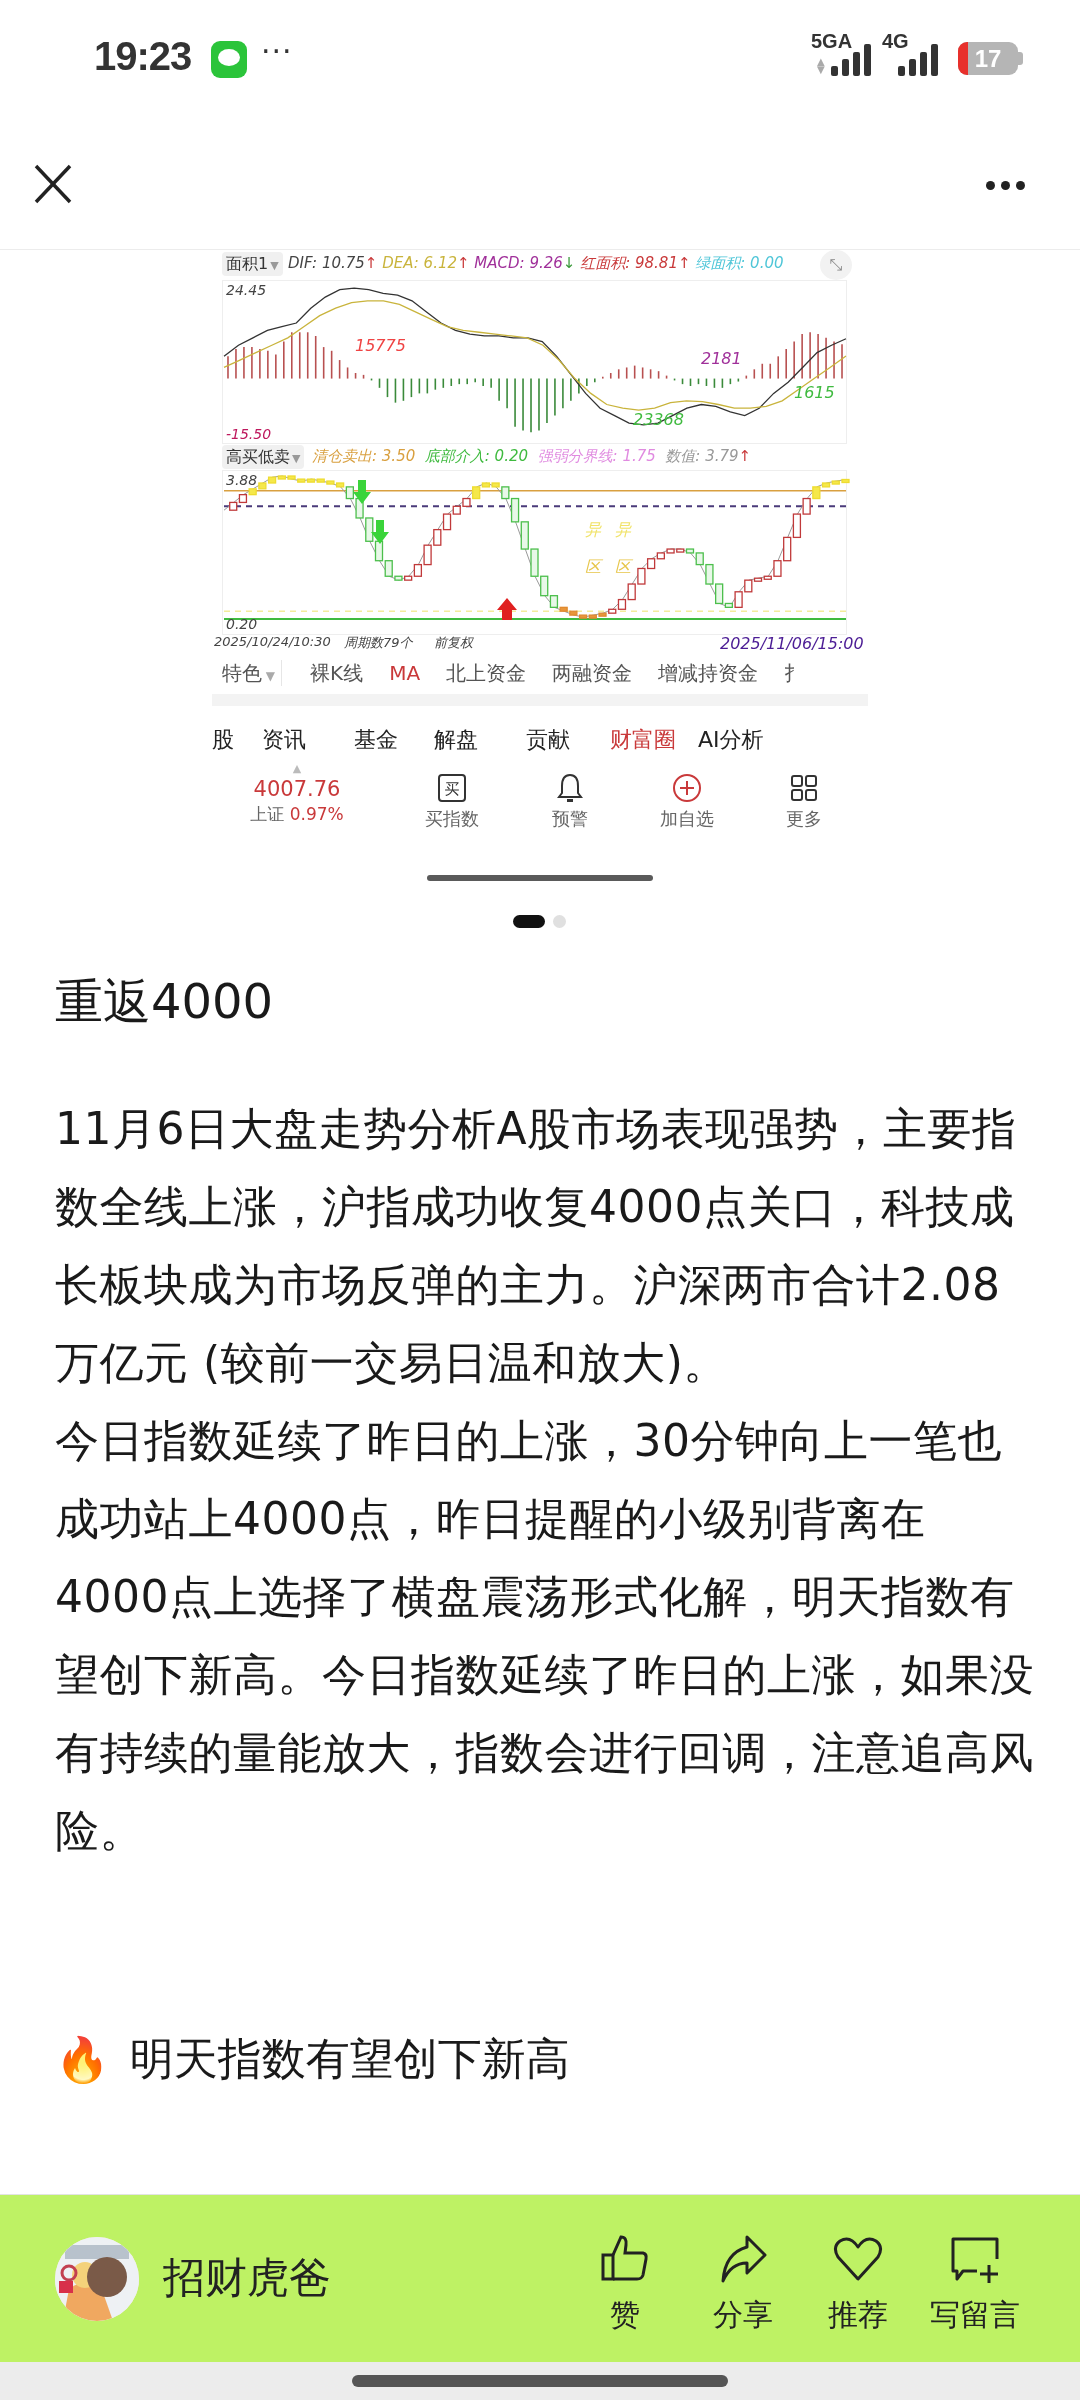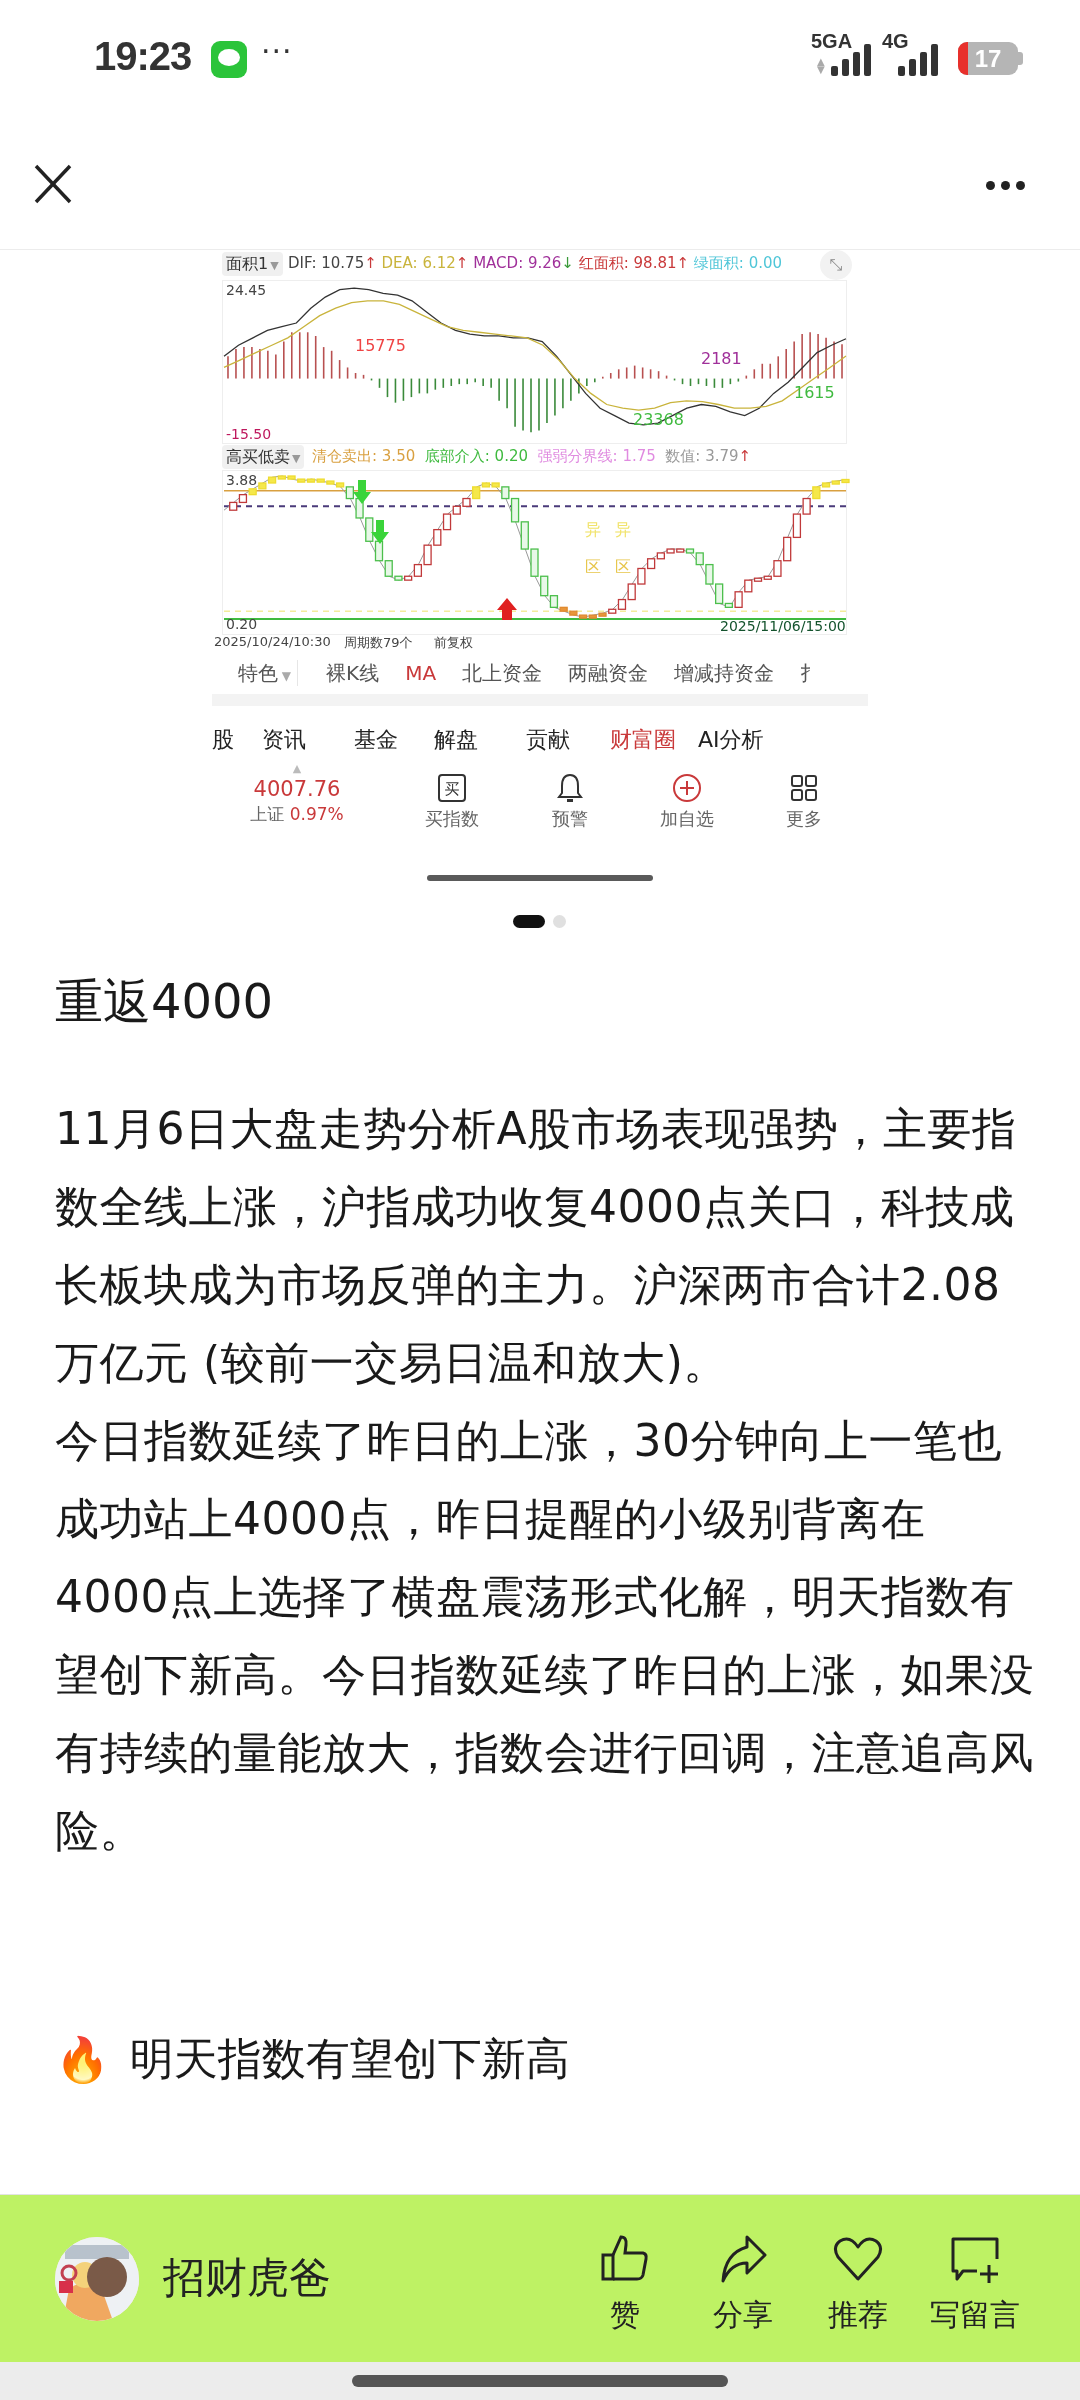--- a/index.html
+++ b/index.html
@@ -21,21 +21,21 @@
   .battery-tip { position: absolute; left: 1002px; top: 52px; width: 5px; height: 13px; background: #b5b5b5; border-radius: 0 3px 3px 0; }
 
   
   .nav { position: absolute; left: 0; top: 110px; width: 1080px; height: 140px; border-bottom: 1px solid #ececec; }
   .close-btn { position: absolute; left: 30px; top: 50px; width: 50px; height: 50px; cursor: pointer; }
   .more-btn { position: absolute; left: 975px; top: 55px; width: 60px; height: 40px; cursor: pointer; display: flex; align-items: center; justify-content: center; gap: 6px; }
   .more-btn span { width: 9px; height: 9px; border-radius: 50%; background: #222; display: block; }
 
   
   .chart-card { position: absolute; left: 212px; top: 250px; width: 656px; height: 600px; background: #fff; }
-  .chart-row-label { position: absolute; font-size: 15px; white-space: nowrap; font-family: "DejaVu Sans", sans-serif; }
+  .chart-row-label { position: absolute; font-size: 15px; white-space: nowrap; font-family: "DejaVu Sans", sans-serif; font-style: italic; }
   .chip { position: absolute; left: 10px; background: #f0f0f0; border-radius: 4px; padding: 0 4px; color: #333; font-size: 16px; height: 24px; line-height: 24px; }
   .chip .caret { color: #999; font-size: 11px; margin-left: 2px; }
   .expand-btn { position: absolute; left: 608px; top: 0; width: 32px; height: 30px; border-radius: 50%; background: #f2f2f2; color: #888; font-size: 16px; text-align: center; line-height: 30px; }
   svg text { font-family: "DejaVu Sans", sans-serif; }
   .chart-tabs { position: absolute; left: 0; top: 402px; width: 656px; height: 54px; display: flex; align-items: center; border-bottom: 12px solid #f3f3f3; overflow: hidden; }
   .chart-tab { font-size: 20px; color: #555; margin-right: 26px; white-space: nowrap; cursor: pointer; }
   .chart-tab.red { color: #c9393a; }
   .chart-tab-sep { width: 1px; height: 26px; background: #e6e6e6; margin: 0 28px 0 6px; }
   .stock-tabs { position: absolute; left: 0; top: 470px; width: 656px; height: 40px; display: flex; align-items: center; overflow: hidden; }
   .stock-tab { font-size: 22px; color: #222; white-space: nowrap; cursor: pointer; }
@@ -307,24 +307,24 @@
     </svg>
   <div class="chart-row-label" style="left:14px;top:222px;color:#444;font-size:14px;">3.88</div>
   <div class="chart-row-label" style="left:14px;top:366px;color:#444;font-size:14px;">0.20</div>
   <div class="chart-row-label" style="left:373px;top:270px;color:#f1e36a;font-size:16px;">异</div>
   <div class="chart-row-label" style="left:403px;top:270px;color:#f1e36a;font-size:16px;">异</div>
   <div class="chart-row-label" style="left:373px;top:307px;color:#e7c64a;font-size:16px;">区</div>
   <div class="chart-row-label" style="left:403px;top:307px;color:#e7c64a;font-size:16px;">区</div>
   <div class="chart-row-label" style="left:2px;top:384px;color:#444;font-size:13px;">2025/10/24/10:30</div>
   <div class="chart-row-label" style="left:132px;top:384px;color:#444;font-size:13px;">周期数79个</div>
   <div class="chart-row-label" style="left:222px;top:384px;color:#444;font-size:13px;">前复权</div>
-  <div class="chart-row-label" style="left:508px;top:368px;color:#14532d;font-size:14px;">2025/11/06/15:00</div>
+  <div class="chart-row-label" style="left:508px;top:384px;color:#4c1d95;font-size:16px;">2025/11/06/15:00</div>
 
   <div class="chart-tabs">
-    <div class="chart-tab" style="margin-left:26px;margin-right:0;"><span>特色</span><span style="color:#aaa;font-size:12px;"> ▼</span></div>
+    <div class="chart-tab" style="margin-left:10px;margin-right:0;"><span>特色</span><span style="color:#aaa;font-size:12px;"> ▼</span></div>
     <div class="chart-tab-sep"></div>
     <div class="chart-tab">裸K线</div>
     <div class="chart-tab red">MA</div>
     <div class="chart-tab">北上资金</div>
     <div class="chart-tab">两融资金</div>
     <div class="chart-tab">增减持资金</div>
     <div class="chart-tab">扌</div>
   </div>
 
   <div class="stock-tabs">

